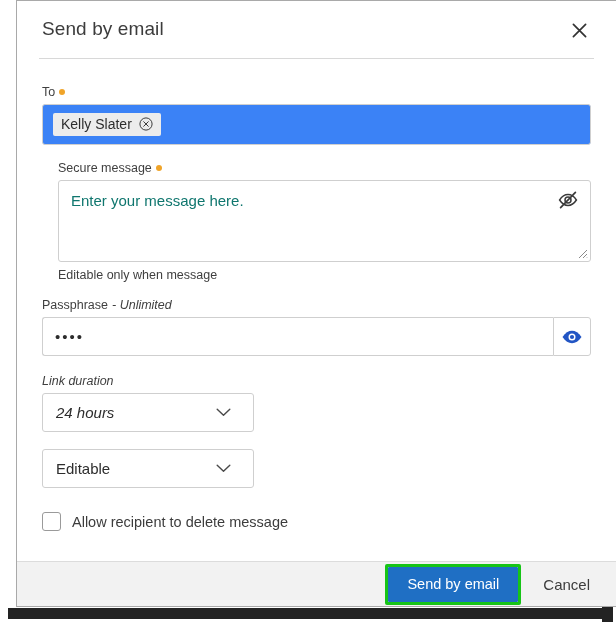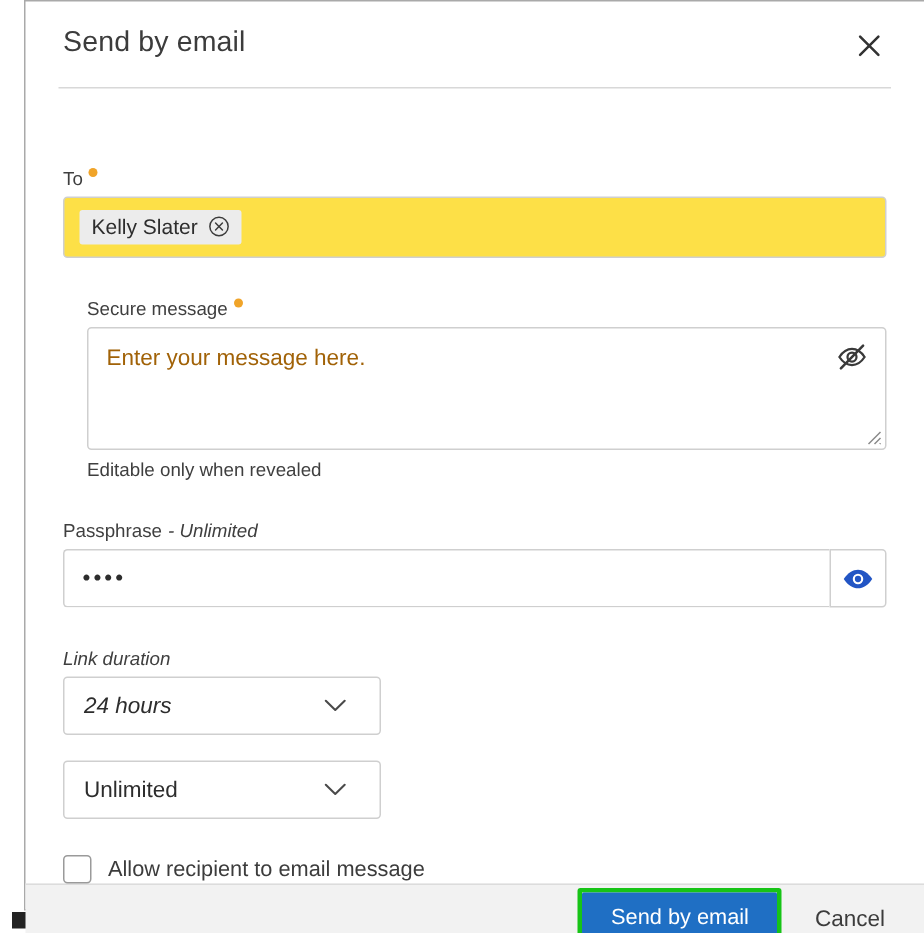--- a/index.html
+++ b/index.html
@@ -83,44 +83,43 @@
     flex: 1 1 auto;
     position: relative;
     padding: 0 25px;
   }
 
   .field-label {
     font-size: 12.5px;
     color: #3f3f3f;
     margin-bottom: 5px;
     display: flex;
-    align-items: flex-start;
+    align-items: center;
     gap: 4px;
-    margin-top: 27px;
   }
   .required-dot {
     display: inline-block;
     width: 6px;
     height: 6px;
     border-radius: 50%;
     background: #f0a429;
   }
   .optional-tag {
     font-style: italic;
     color: #3f3f3f;
     font-size: 12.5px;
   }
 
   
   #to-field-group { padding-top: 27px; }
   #to-input-box {
     height: 41px;
     border: 1px solid #cfcfcf;
     border-radius: 3px;
-    background: #fde047;
+    background: #3b82f6;
     display: flex;
     align-items: center;
     padding: 0 10px;
     box-sizing: border-box;
   }
   #recipient-chip {
     display: inline-flex;
     align-items: center;
     gap: 7px;
     background: #ececec;
@@ -143,21 +142,21 @@
     border: 1px solid #cfcfcf;
     border-radius: 3px;
     background: #fff;
     box-sizing: border-box;
   }
   #message-placeholder {
     position: absolute;
     left: 12px;
     top: 11px;
     font-size: 15px;
-    color: #a16207;
+    color: #0f766e;
   }
   #message-reveal-toggle {
     position: absolute;
     right: 10px;
     top: 8px;
     width: 24px;
     height: 22px;
     cursor: pointer;
     display: flex;
     align-items: center;
@@ -338,21 +337,21 @@
           <svg width="20" height="18" viewBox="0 0 20 18" aria-hidden="true">
             <path d="M1.6 9 C4 5.3 7 3.6 10 3.6 C13 3.6 16 5.3 18.4 9 C16 12.7 13 14.4 10 14.4 C7 14.4 4 12.7 1.6 9 Z" fill="none" stroke="#3a3a3a" stroke-width="1.5"></path>
             <circle cx="10" cy="9" r="3" fill="none" stroke="#3a3a3a" stroke-width="1.5"></circle>
             <path d="M2.6 16.6 L17.4 1.4" stroke="#3a3a3a" stroke-width="1.7" stroke-linecap="round"></path>
           </svg>
         </div>
         <svg id="message-resize-handle" viewBox="0 0 12 12" aria-hidden="true">
           <path d="M11 3 L3 11 M11 7 L7 11 M11 10.5 L10.5 11" stroke="#8a8a8a" stroke-width="1"></path>
         </svg>
       </div>
-      <div id="message-helper">Editable only when revealed</div>
+      <div id="message-helper">Editable only when message</div>
     </div>
 
     <div id="passphrase-group">
       <div class="field-label">
         <span>Passphrase</span>
         <span class="optional-tag">- Unlimited</span>
       </div>
       <div id="passphrase-row">
         <div id="passphrase-input">••••</div>
         <div id="passphrase-reveal-toggle">
@@ -370,30 +369,30 @@
       <div class="select-control">
         <span>24 hours</span>
         <svg width="15" height="9" viewBox="0 0 15 9" aria-hidden="true">
           <path d="M1.2 1.2 L7.5 7.3 L13.8 1.2" fill="none" stroke="#4a4a4a" stroke-width="1.4" stroke-linecap="round" stroke-linejoin="round"></path>
         </svg>
       </div>
     </div>
 
     <div id="view-limit-group">
       <div class="select-control">
-        <span>Unlimited</span>
+        <span>Editable</span>
         <svg width="15" height="9" viewBox="0 0 15 9" aria-hidden="true">
           <path d="M1.2 1.2 L7.5 7.3 L13.8 1.2" fill="none" stroke="#4a4a4a" stroke-width="1.4" stroke-linecap="round" stroke-linejoin="round"></path>
         </svg>
       </div>
     </div>
 
     <div id="delete-option-row">
       <div id="delete-option-checkbox"></div>
-      <div id="delete-option-label">Allow recipient to email message</div>
+      <div id="delete-option-label">Allow recipient to delete message</div>
     </div>
 
   </div>
 
   <div id="footer">
     <span id="send-button-highlight">
       <button id="send-button">Send by email</button>
     </span>
     <button id="cancel-button">Cancel</button>
   </div>

